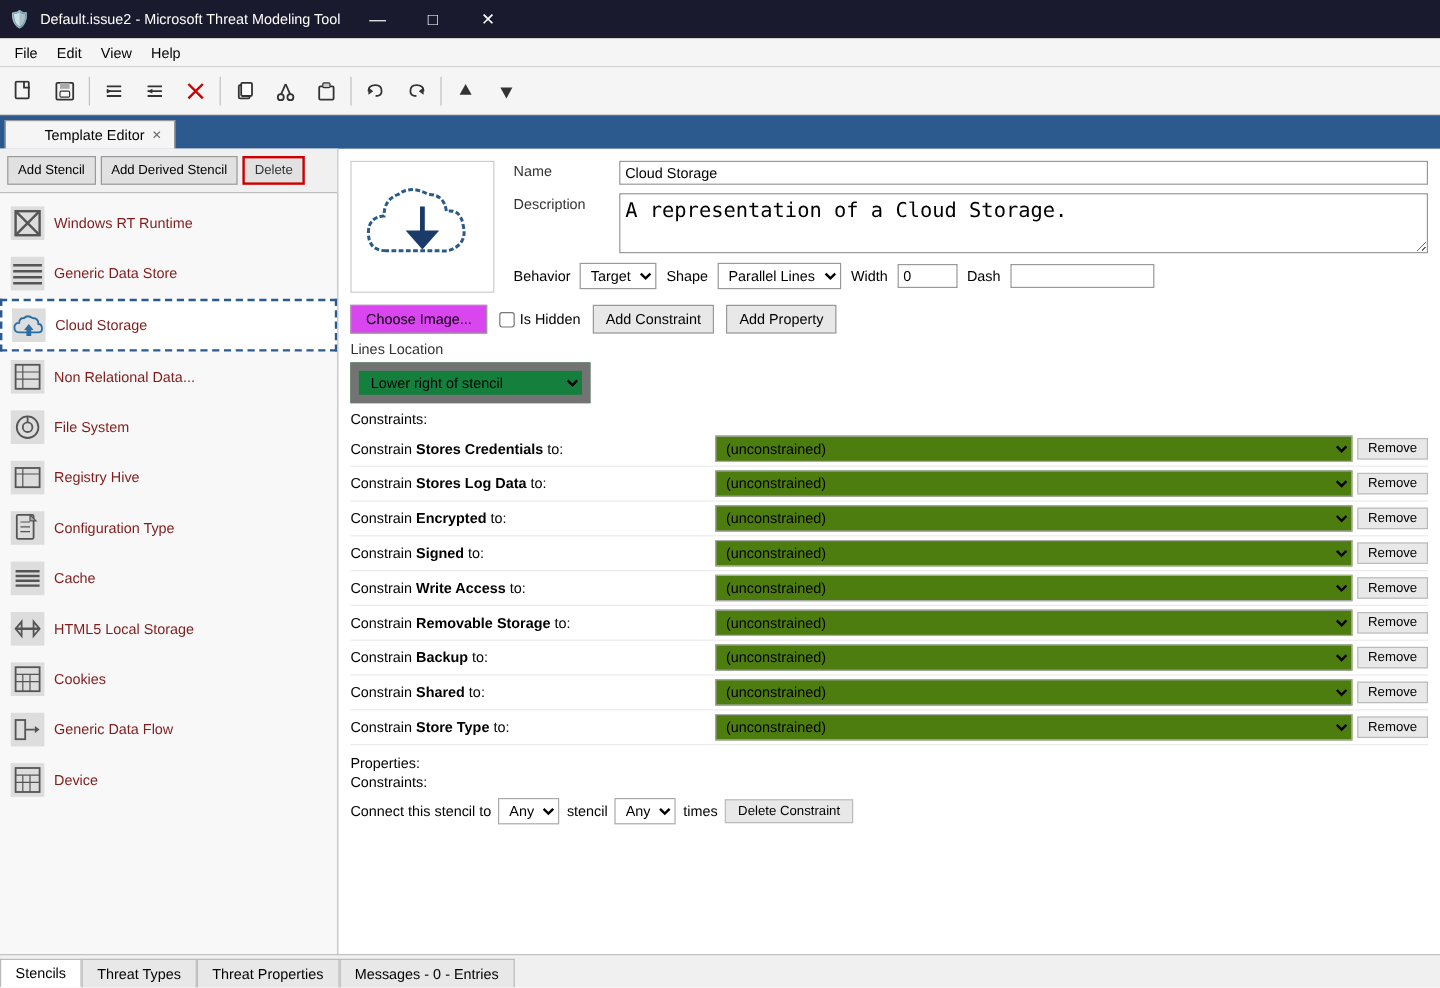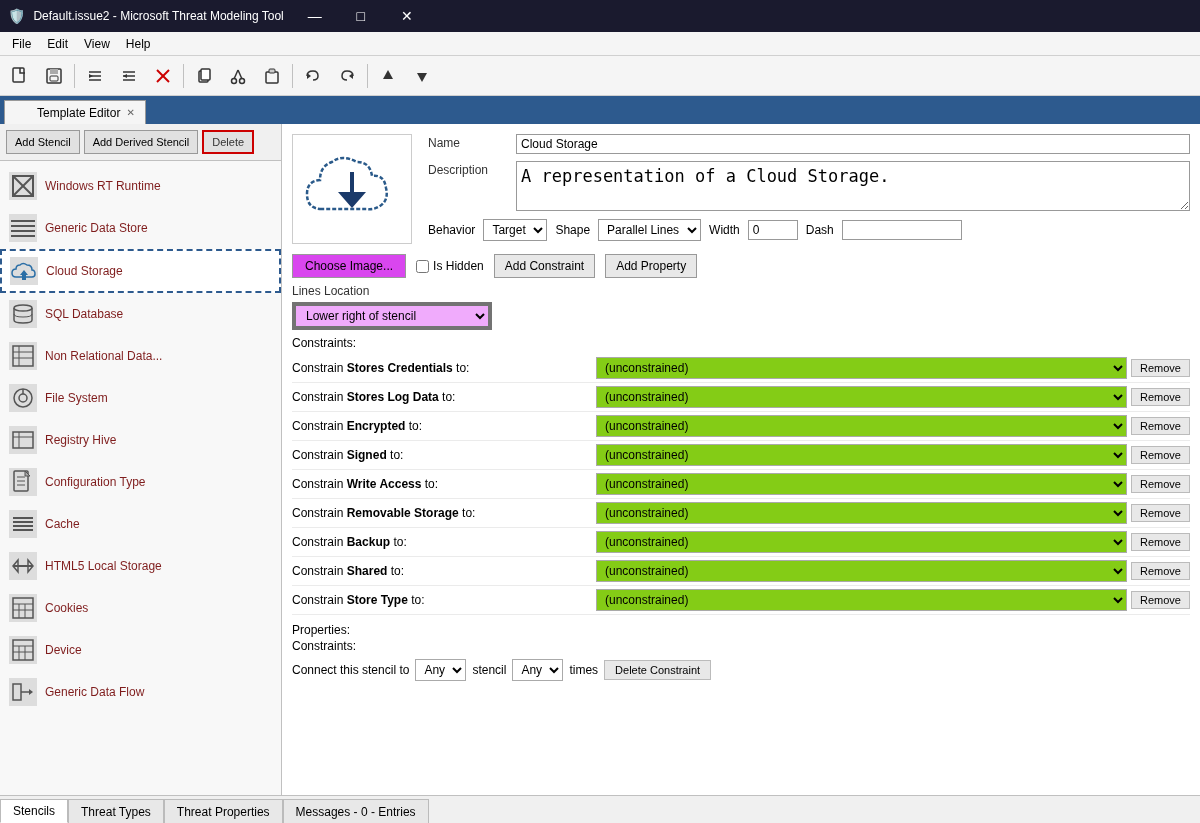--- a/index.html
+++ b/index.html
@@ -232,43 +232,43 @@
       background: #e8e8e8;
       border: 1px solid #999;
       cursor: pointer;
       font-size: 12px;
     }
 
     
     .image-location-section { margin-bottom: 6px; }
     .section-label { font-size: 12px; color: #333; margin-bottom: 4px; }
     .location-select {
-      border: 4px solid #737373;
+      border: 7px solid #737373;
       padding: 2px 8px 2px 6px;
-      background: #f0abfc;
+      background: #15803d;
       font-size: 12px;
       width: 200px;
     }
 
     
     .constraints-section { margin-bottom: 8px; }
     .constraints-title { font-size: 12px; font-weight: normal; margin-bottom: 4px; }
     .constraint-row {
       display: flex;
       align-items: center;
       padding: 3px 0;
       border-bottom: 1px solid #ebebeb;
       gap: 4px;
     }
     .constraint-label { font-size: 12px; flex: 0 0 auto; width: 300px; }
     .constraint-label strong { font-weight: bold; }
     .constraint-select {
       flex: 1;
       border: 1px solid #aaa;
-      background: #84cc16;
+      background: #4d7c0f;
       padding: 2px 4px;
       font-size: 12px;
     }
     .remove-btn {
       padding: 2px 8px;
       background: #e8e8e8;
       border: 1px solid #bbb;
       cursor: pointer;
       font-size: 11px;
       flex-shrink: 0;
@@ -469,30 +469,20 @@
       <div class="stencil-item active">
         <div class="stencil-icon">
           <svg width="28" height="24" viewBox="0 0 28 24">
             <path d="M6 18 Q2 18 2 14 Q2 10 6 10 Q6 6 10 6 Q13 3 17 6 Q22 6 22 11 Q25 11 25 15 Q25 18 22 18 Z" fill="none" stroke="#2a6ea6" stroke-width="1.5"></path>
             <polygon points="14,11 10,16 12,16 12,21 16,21 16,16 18,16" fill="#2a6ea6"></polygon>
           </svg>
         </div>
         <span class="stencil-label">Cloud Storage</span>
       </div>
 
-      <div class="stencil-item">
-        <div class="stencil-icon">
-          <svg width="24" height="24" viewBox="0 0 24 24">
-              <ellipse cx="12" cy="6" rx="9" ry="3" fill="none" stroke="#555" stroke-width="1.5"></ellipse>
-              <path d="M3 6 L3 18 Q3 21 12 21 Q21 21 21 18 L21 6" fill="none" stroke="#555" stroke-width="1.5"></path>
-              <path d="M3 12 Q3 15 12 15 Q21 15 21 12" fill="none" stroke="#555" stroke-width="1"></path>
-            </svg>
-        </div>
-        <span class="stencil-label">SQL Database</span>
-      </div>
 
       <div class="stencil-item">
         <div class="stencil-icon">
           <svg width="24" height="24" viewBox="0 0 24 24">
               <rect x="2" y="2" width="20" height="20" fill="none" stroke="#555" stroke-width="1.5"></rect>
               <line x1="2" y1="8" x2="22" y2="8" stroke="#555" stroke-width="1"></line>
               <line x1="2" y1="14" x2="22" y2="14" stroke="#555" stroke-width="1"></line>
               <line x1="8" y1="2" x2="8" y2="22" stroke="#555" stroke-width="1"></line>
             </svg>
         </div>
@@ -566,39 +556,39 @@
               <line x1="8" y1="8" x2="8" y2="22" stroke="#555" stroke-width="1"></line>
               <line x1="14" y1="8" x2="14" y2="22" stroke="#555" stroke-width="1"></line>
             </svg>
         </div>
         <span class="stencil-label">Cookies</span>
       </div>
 
       <div class="stencil-item">
         <div class="stencil-icon">
           <svg width="24" height="24" viewBox="0 0 24 24">
+              <rect x="2" y="4" width="8" height="16" fill="none" stroke="#555" stroke-width="1.5"></rect>
+              <line x1="10" y1="12" x2="18" y2="12" stroke="#555" stroke-width="1.5"></line>
+              <polygon points="18,9 22,12 18,15" fill="#555"></polygon>
+            </svg>
+        </div>
+        <span class="stencil-label">Generic Data Flow</span>
+      </div>
+
+      <div class="stencil-item">
+        <div class="stencil-icon">
+          <svg width="24" height="24" viewBox="0 0 24 24">
               <rect x="2" y="2" width="20" height="20" fill="none" stroke="#555" stroke-width="1.5"></rect>
               <line x1="2" y1="8" x2="22" y2="8" stroke="#555" stroke-width="1"></line>
               <line x1="2" y1="14" x2="22" y2="14" stroke="#555" stroke-width="1"></line>
               <line x1="8" y1="8" x2="8" y2="22" stroke="#555" stroke-width="1"></line>
               <line x1="14" y1="8" x2="14" y2="22" stroke="#555" stroke-width="1"></line>
             </svg>
         </div>
         <span class="stencil-label">Device</span>
-      </div>
-
-      <div class="stencil-item">
-        <div class="stencil-icon">
-          <svg width="24" height="24" viewBox="0 0 24 24">
-              <rect x="2" y="4" width="8" height="16" fill="none" stroke="#555" stroke-width="1.5"></rect>
-              <line x1="10" y1="12" x2="18" y2="12" stroke="#555" stroke-width="1.5"></line>
-              <polygon points="18,9 22,12 18,15" fill="#555"></polygon>
-            </svg>
-        </div>
-        <span class="stencil-label">Generic Data Flow</span>
       </div>
     </div>
   </div>
 
   <div class="right-panel">
     <div class="right-content">
 
       <div class="top-section">
 
         <div class="stencil-preview">

